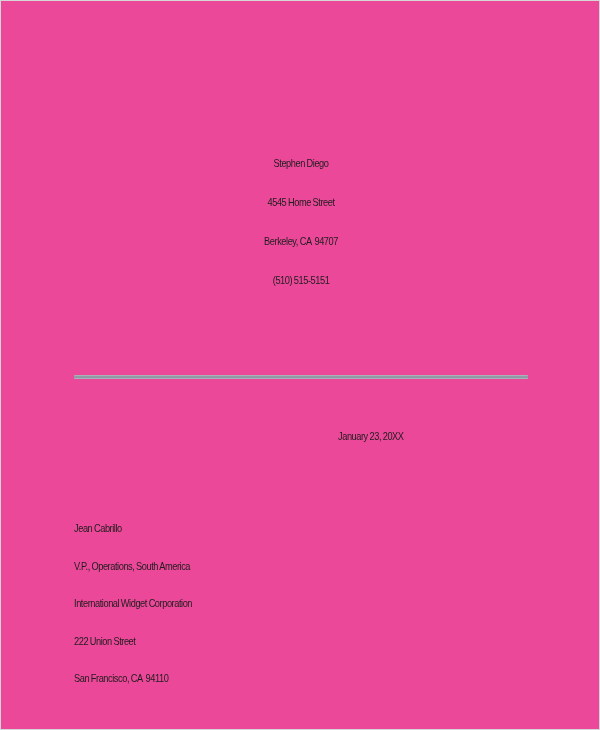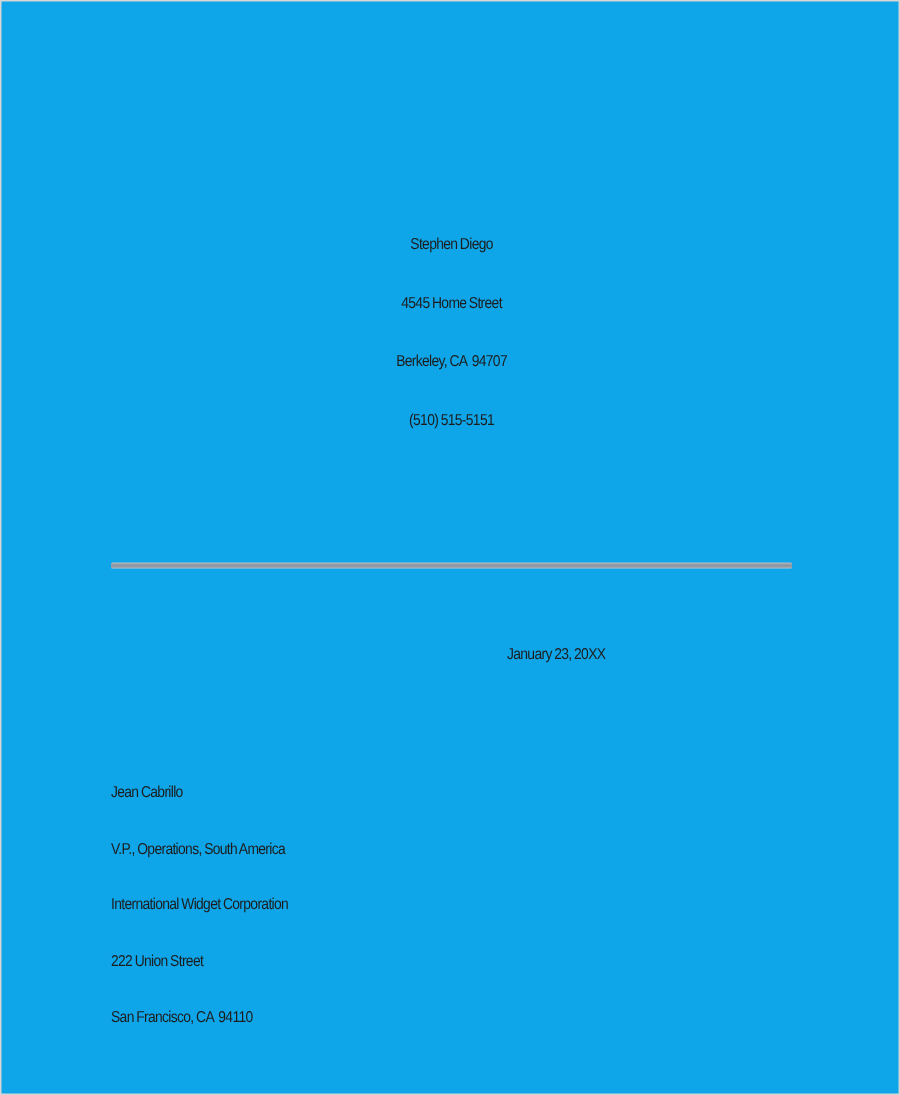--- a/index.html
+++ b/index.html
@@ -1,21 +1,21 @@
 <!DOCTYPE html>
 <html><head>
 <meta charset="utf-8">
 <style>
   * { margin: 0; padding: 0; box-sizing: border-box; }
   html, body { background: #ffffff; }
   .page {
     position: relative;
     width: 600px;
     height: 730px;
-    background: #0ea5e9;
+    background: #ec4899;
     border: 1px solid #d6d6d6;
     overflow: hidden;
     font-family: "Liberation Sans", "DejaVu Sans", sans-serif;
     color: #1d1d1d;
   }
   .content {
     position: absolute;
     left: 73px;
     top: 0;
     width: 516px;

